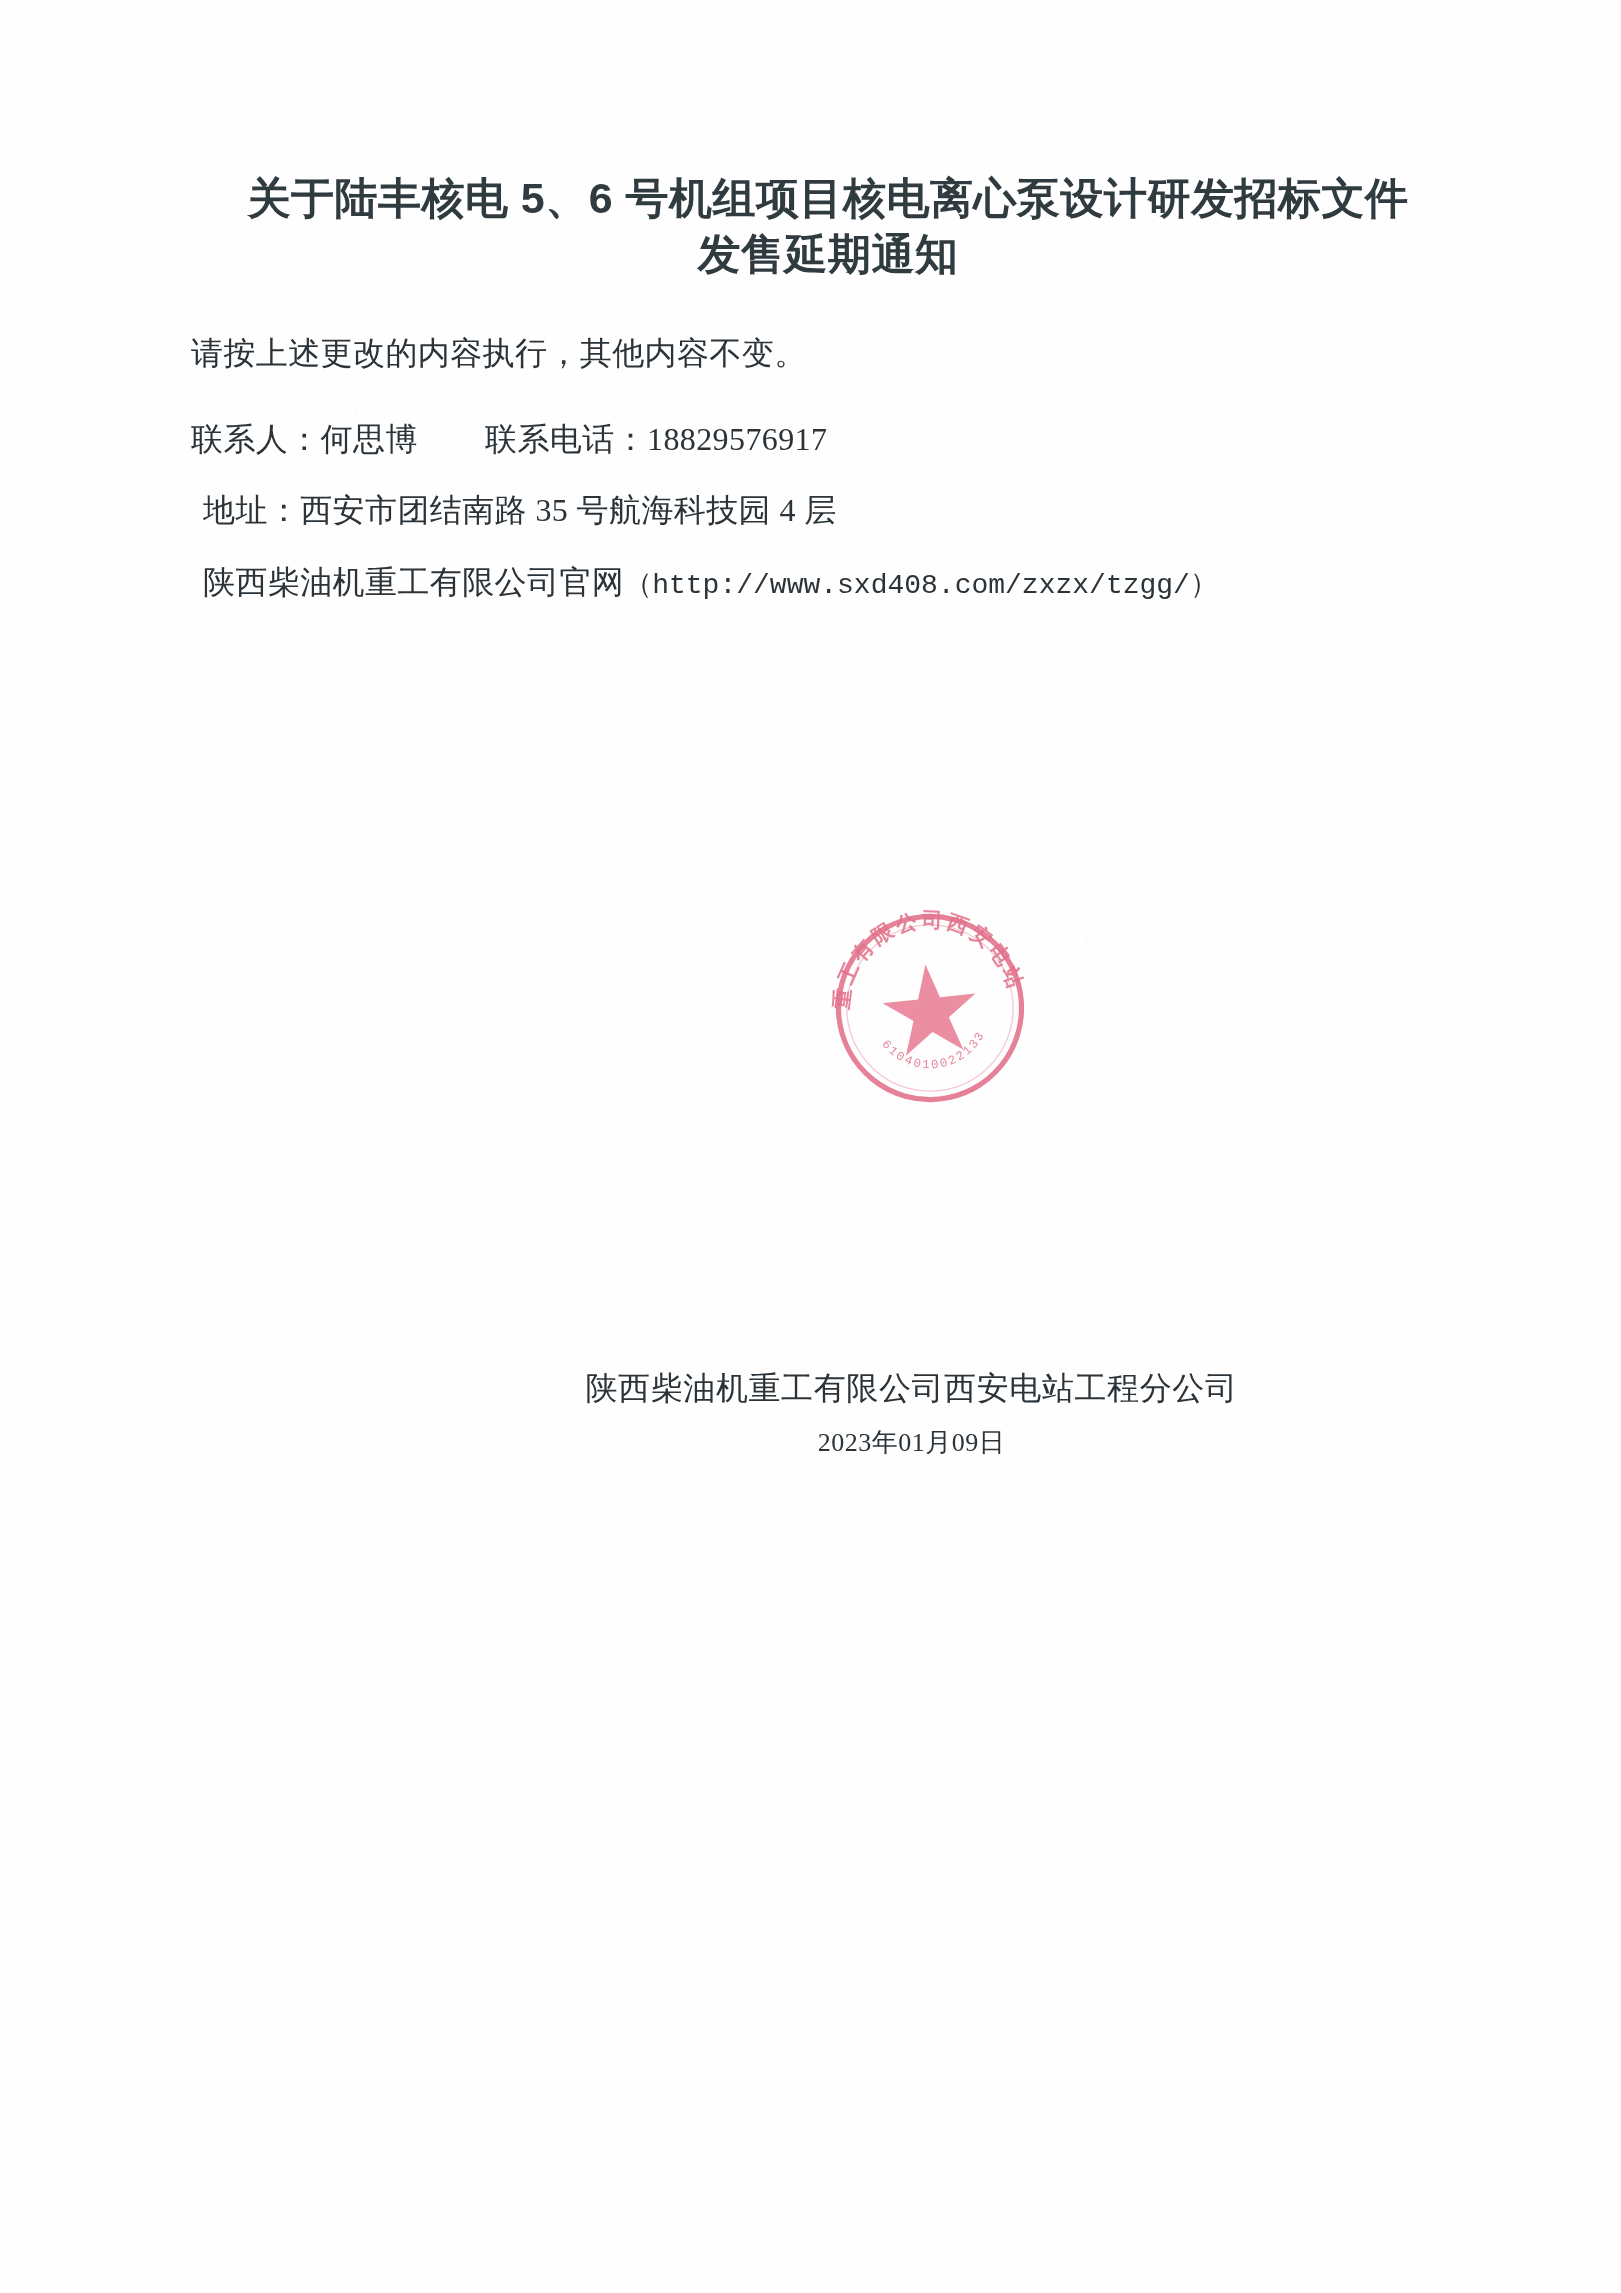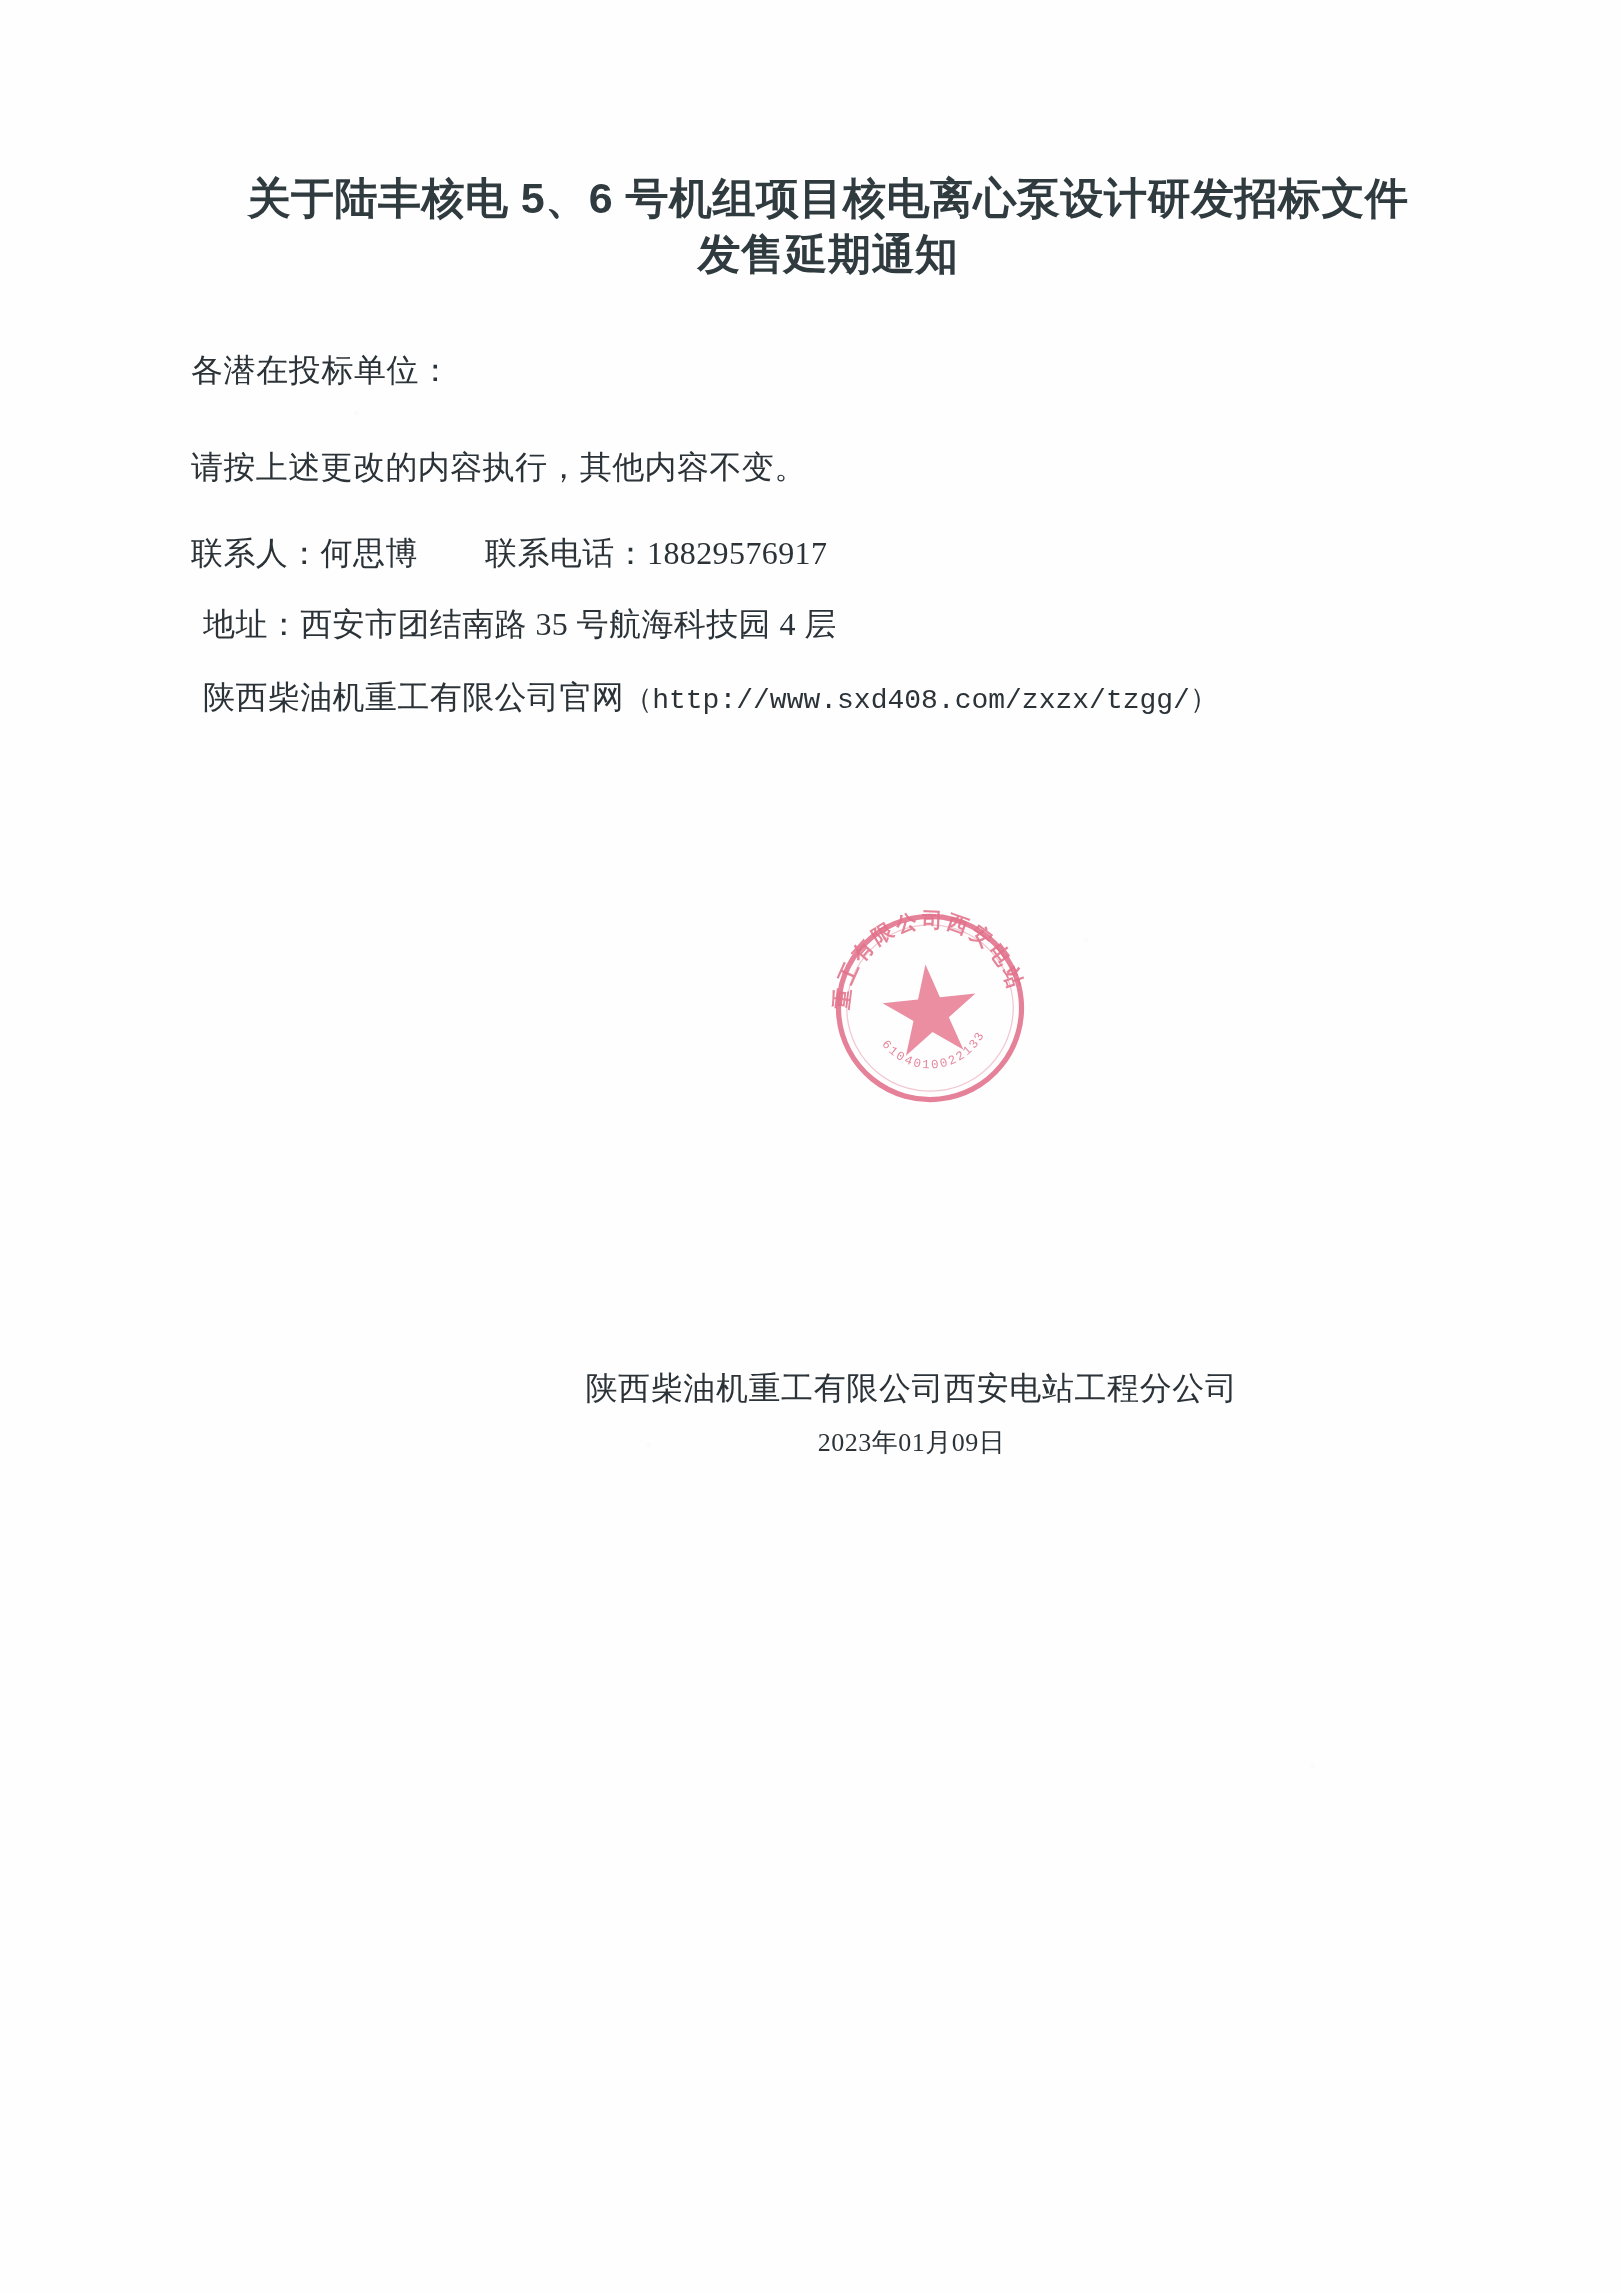--- a/index.html
+++ b/index.html
@@ -130,21 +130,20 @@
 <div class="page">
   <div class="paper-noise"></div>
 
   <div class="content">
 
     <div class="doc-title">
       <span class="tl">关于陆丰核电 5、6 号机组项目核电离心泵设计研发招标文件</span>
       <span class="tl-2">发售延期通知</span>
     </div>
 
-    <div class="salutation">各潜在投标单位：</div>
 
 
 
     <div class="para gap-lg">请按上述更改的内容执行，其他内容不变。</div>
 
 
     <div class="contact-row">
       <span class="c-person">联系人：何思博</span>
       <span>联系电话：18829576917</span>
     </div>

